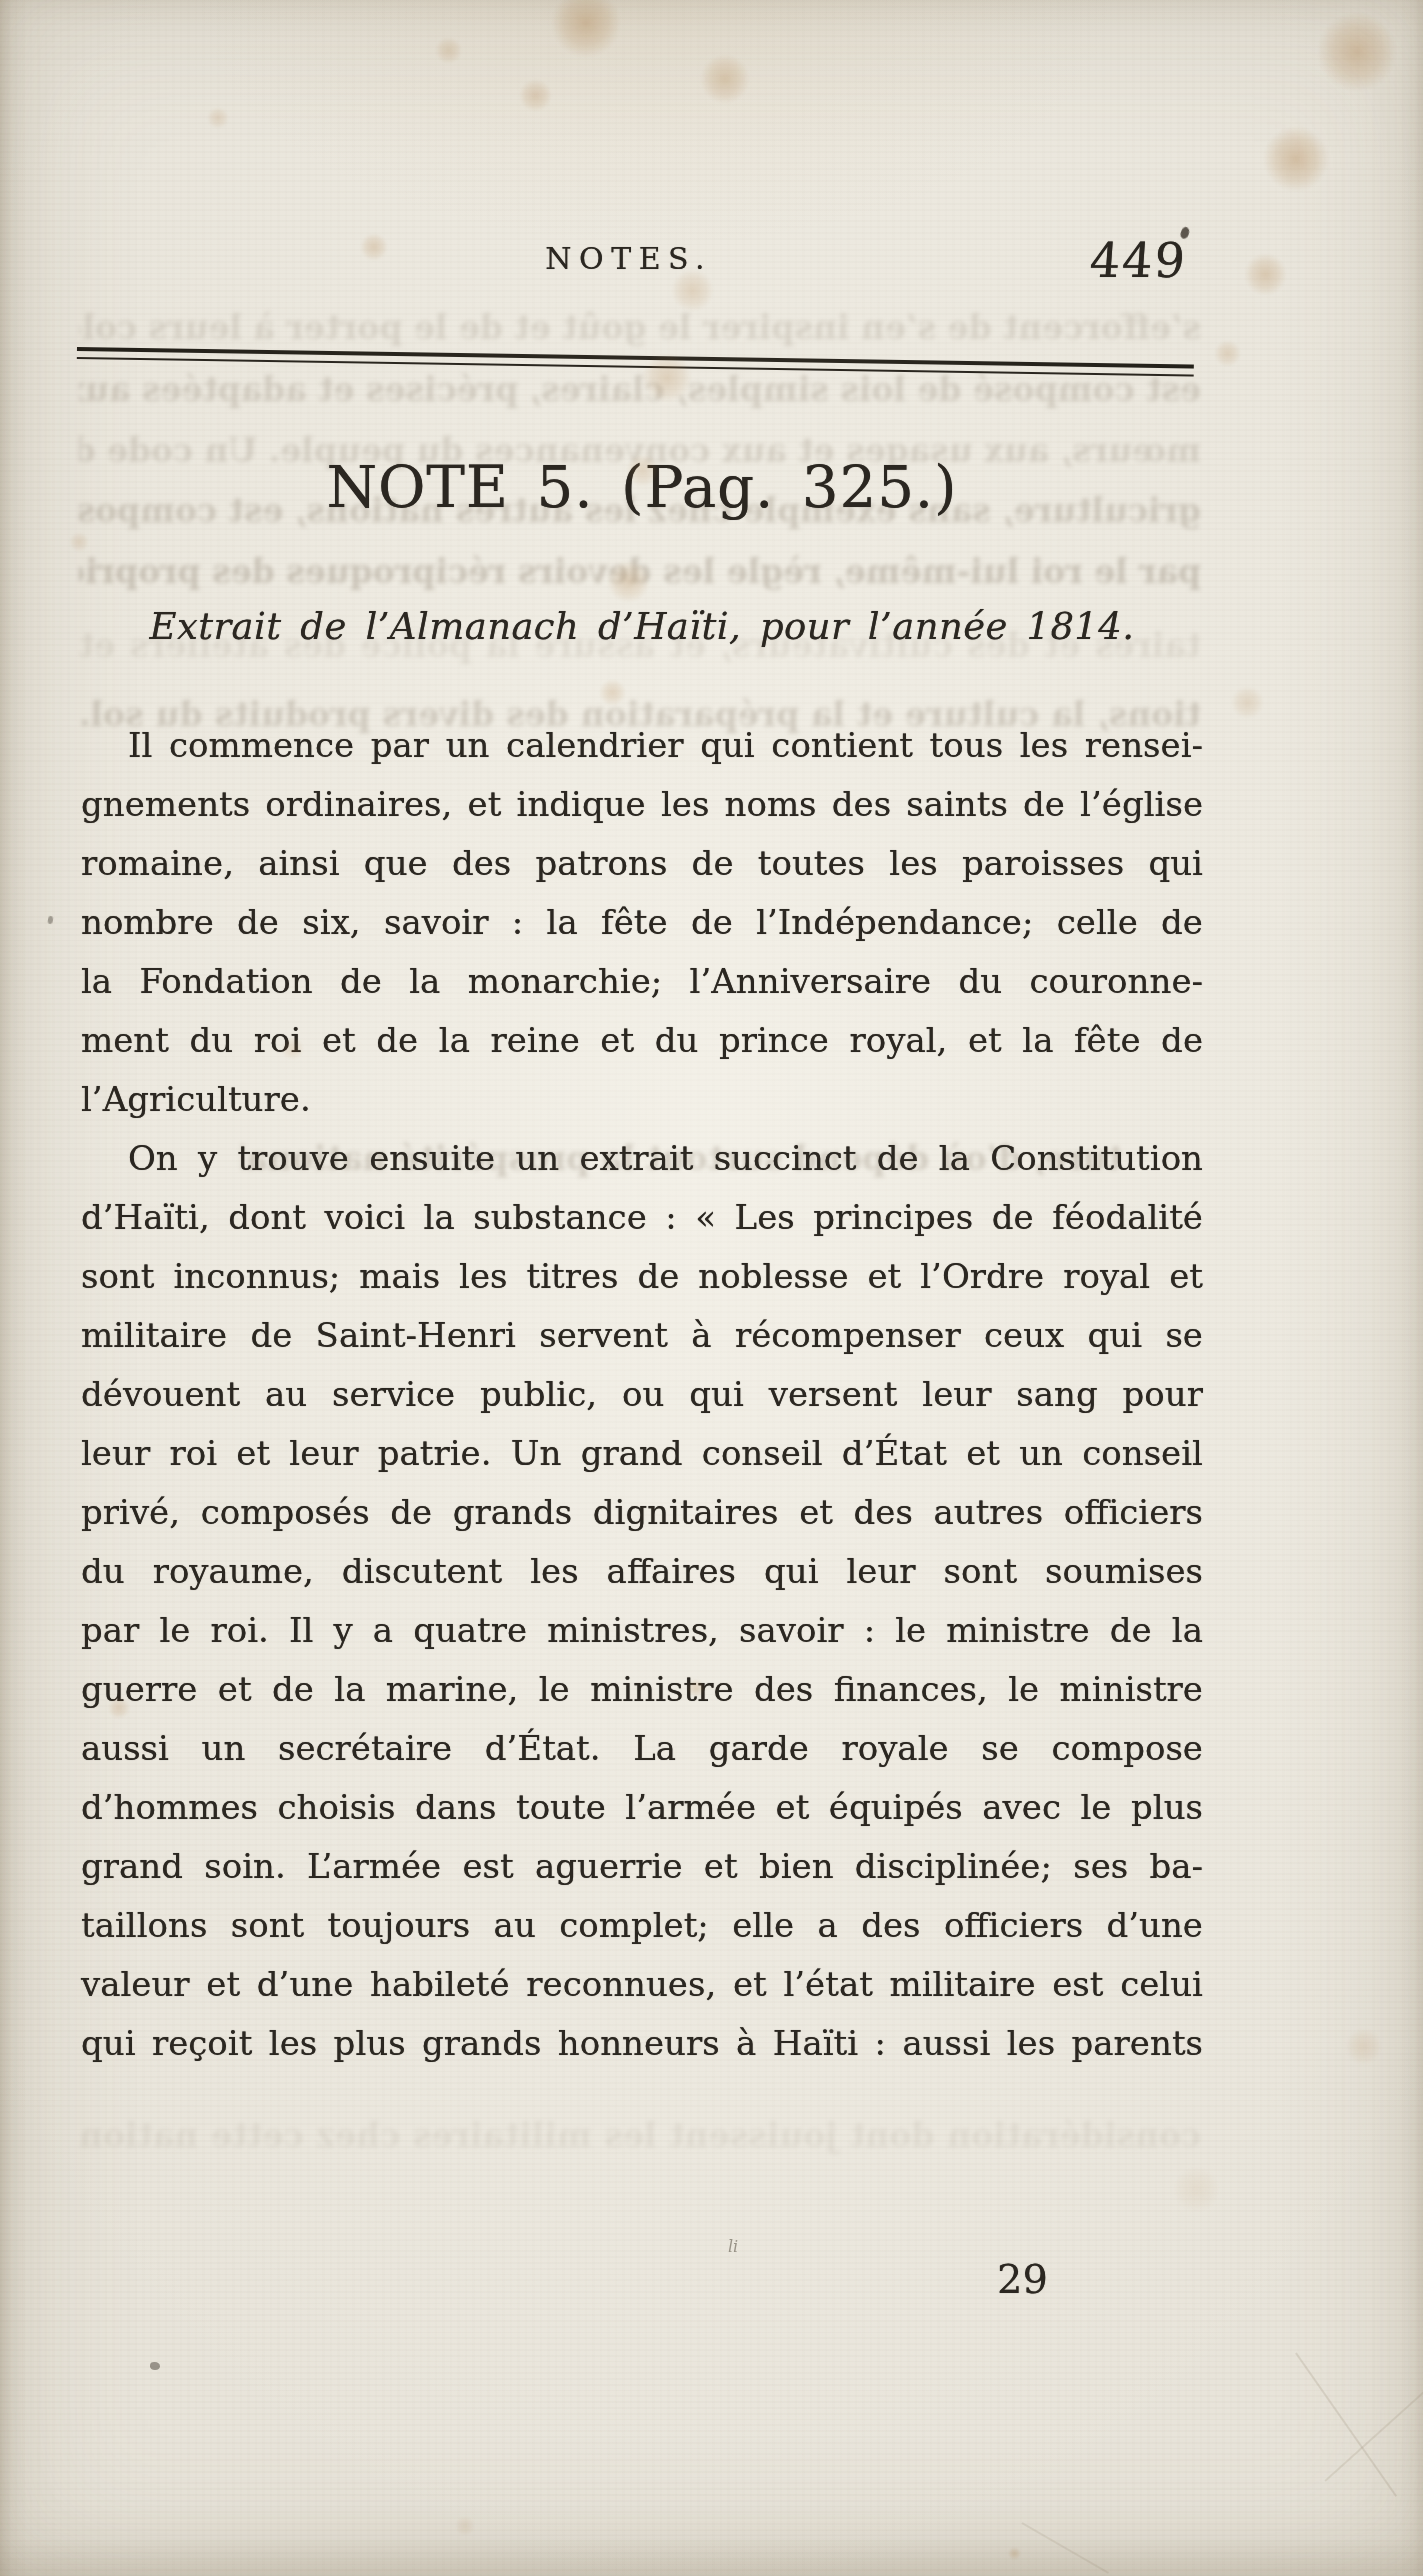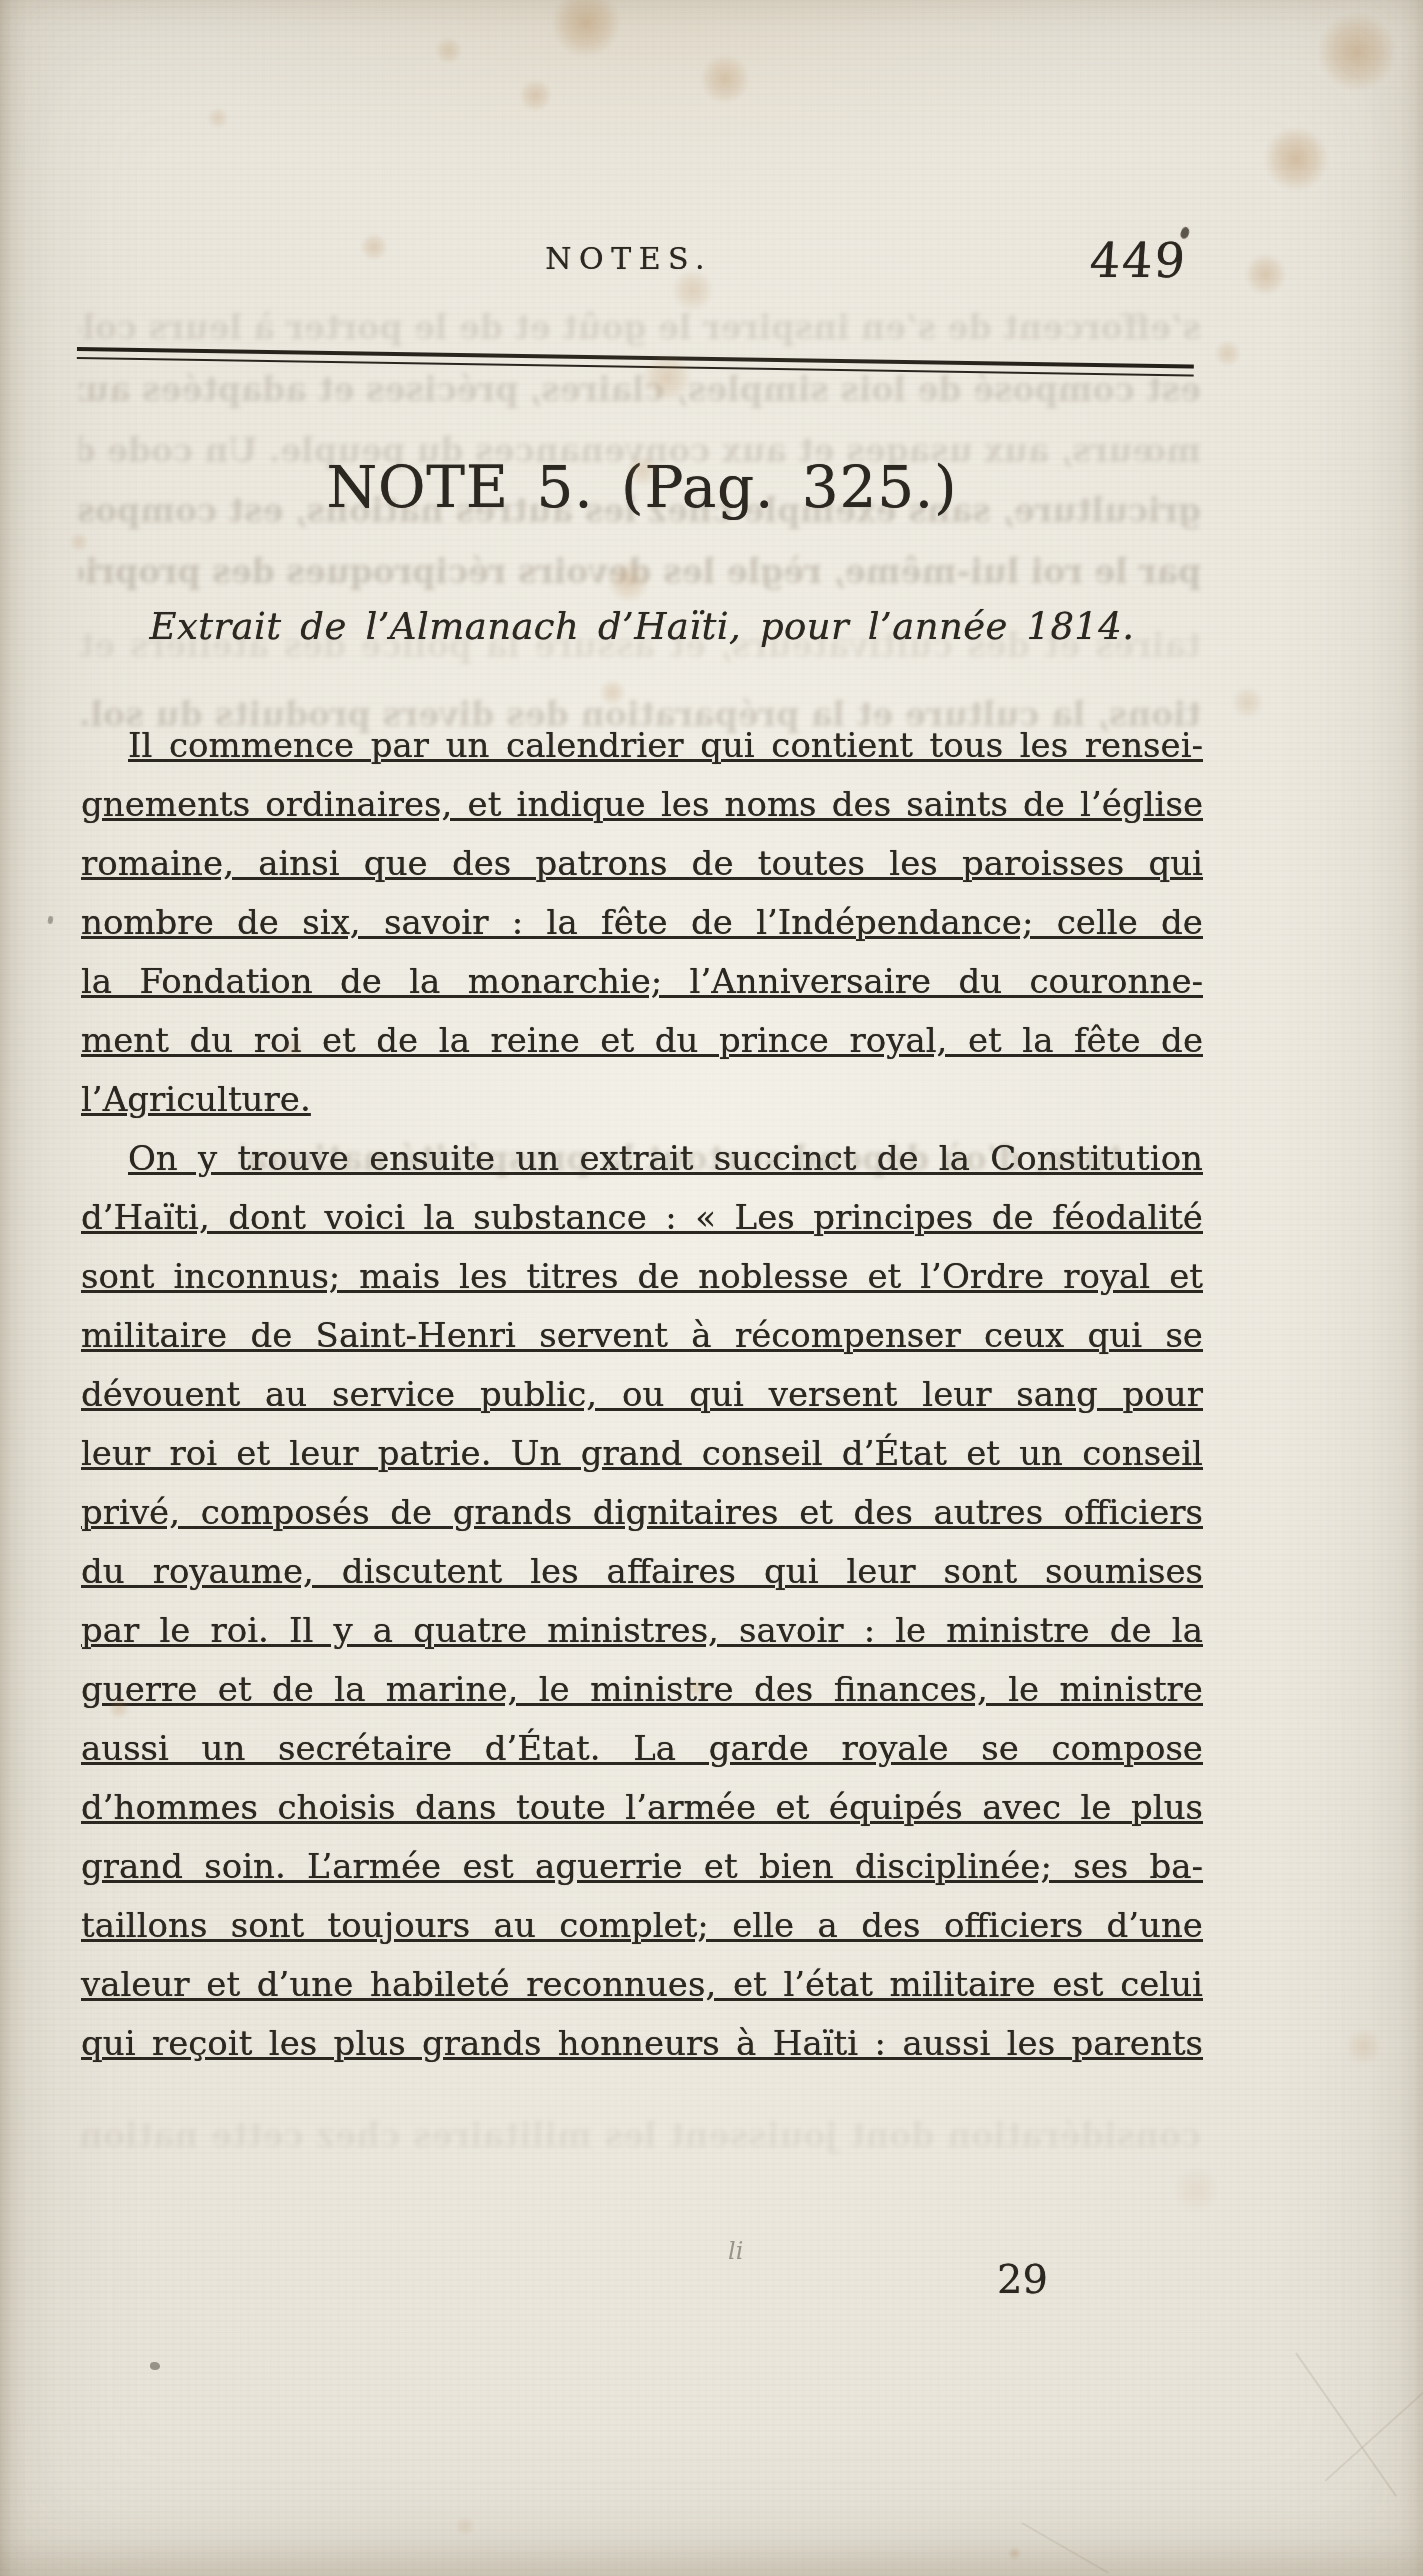--- a/index.html
+++ b/index.html
@@ -53,31 +53,31 @@
   }
   .subtitle{
     position:absolute;top:605px;left:81px;width:1122px;
     text-align:center;font-style:italic;font-size:37px;
     letter-spacing:0.4px;word-spacing:6.6px;
   }
   .body-text{
     position:absolute;top:716px;left:81px;width:1122px;
     font-size:34px;line-height:59px;
   }
-  .bline{text-align:justify;text-align-last:justify;white-space:nowrap;text-decoration:underline;}
+  .bline{text-align:justify;text-align-last:justify;white-space:nowrap;}
   .bline.last-left{text-align-last:left;white-space:normal;}
   .bline.indent{text-indent:47px;}
 
   .signature{
     position:absolute;top:2256px;left:985px;width:75px;
     text-align:center;font-size:40px;
   }
   .stray-mark{
     position:absolute;top:2237px;left:728px;
-    font-size:24px;font-style:italic;opacity:0.5;color:#4a4236;
+    font-size:16px;font-style:italic;opacity:0.5;color:#4a4236;
   }
 
   
   .bleed{
     position:absolute;height:38px;line-height:38px;
     font-size:33px;font-weight:bold;color:#a3998a;
     transform:scaleX(-1);filter:blur(1.9px);
     text-align:justify;text-align-last:justify;white-space:nowrap;overflow:hidden;
   }
 

